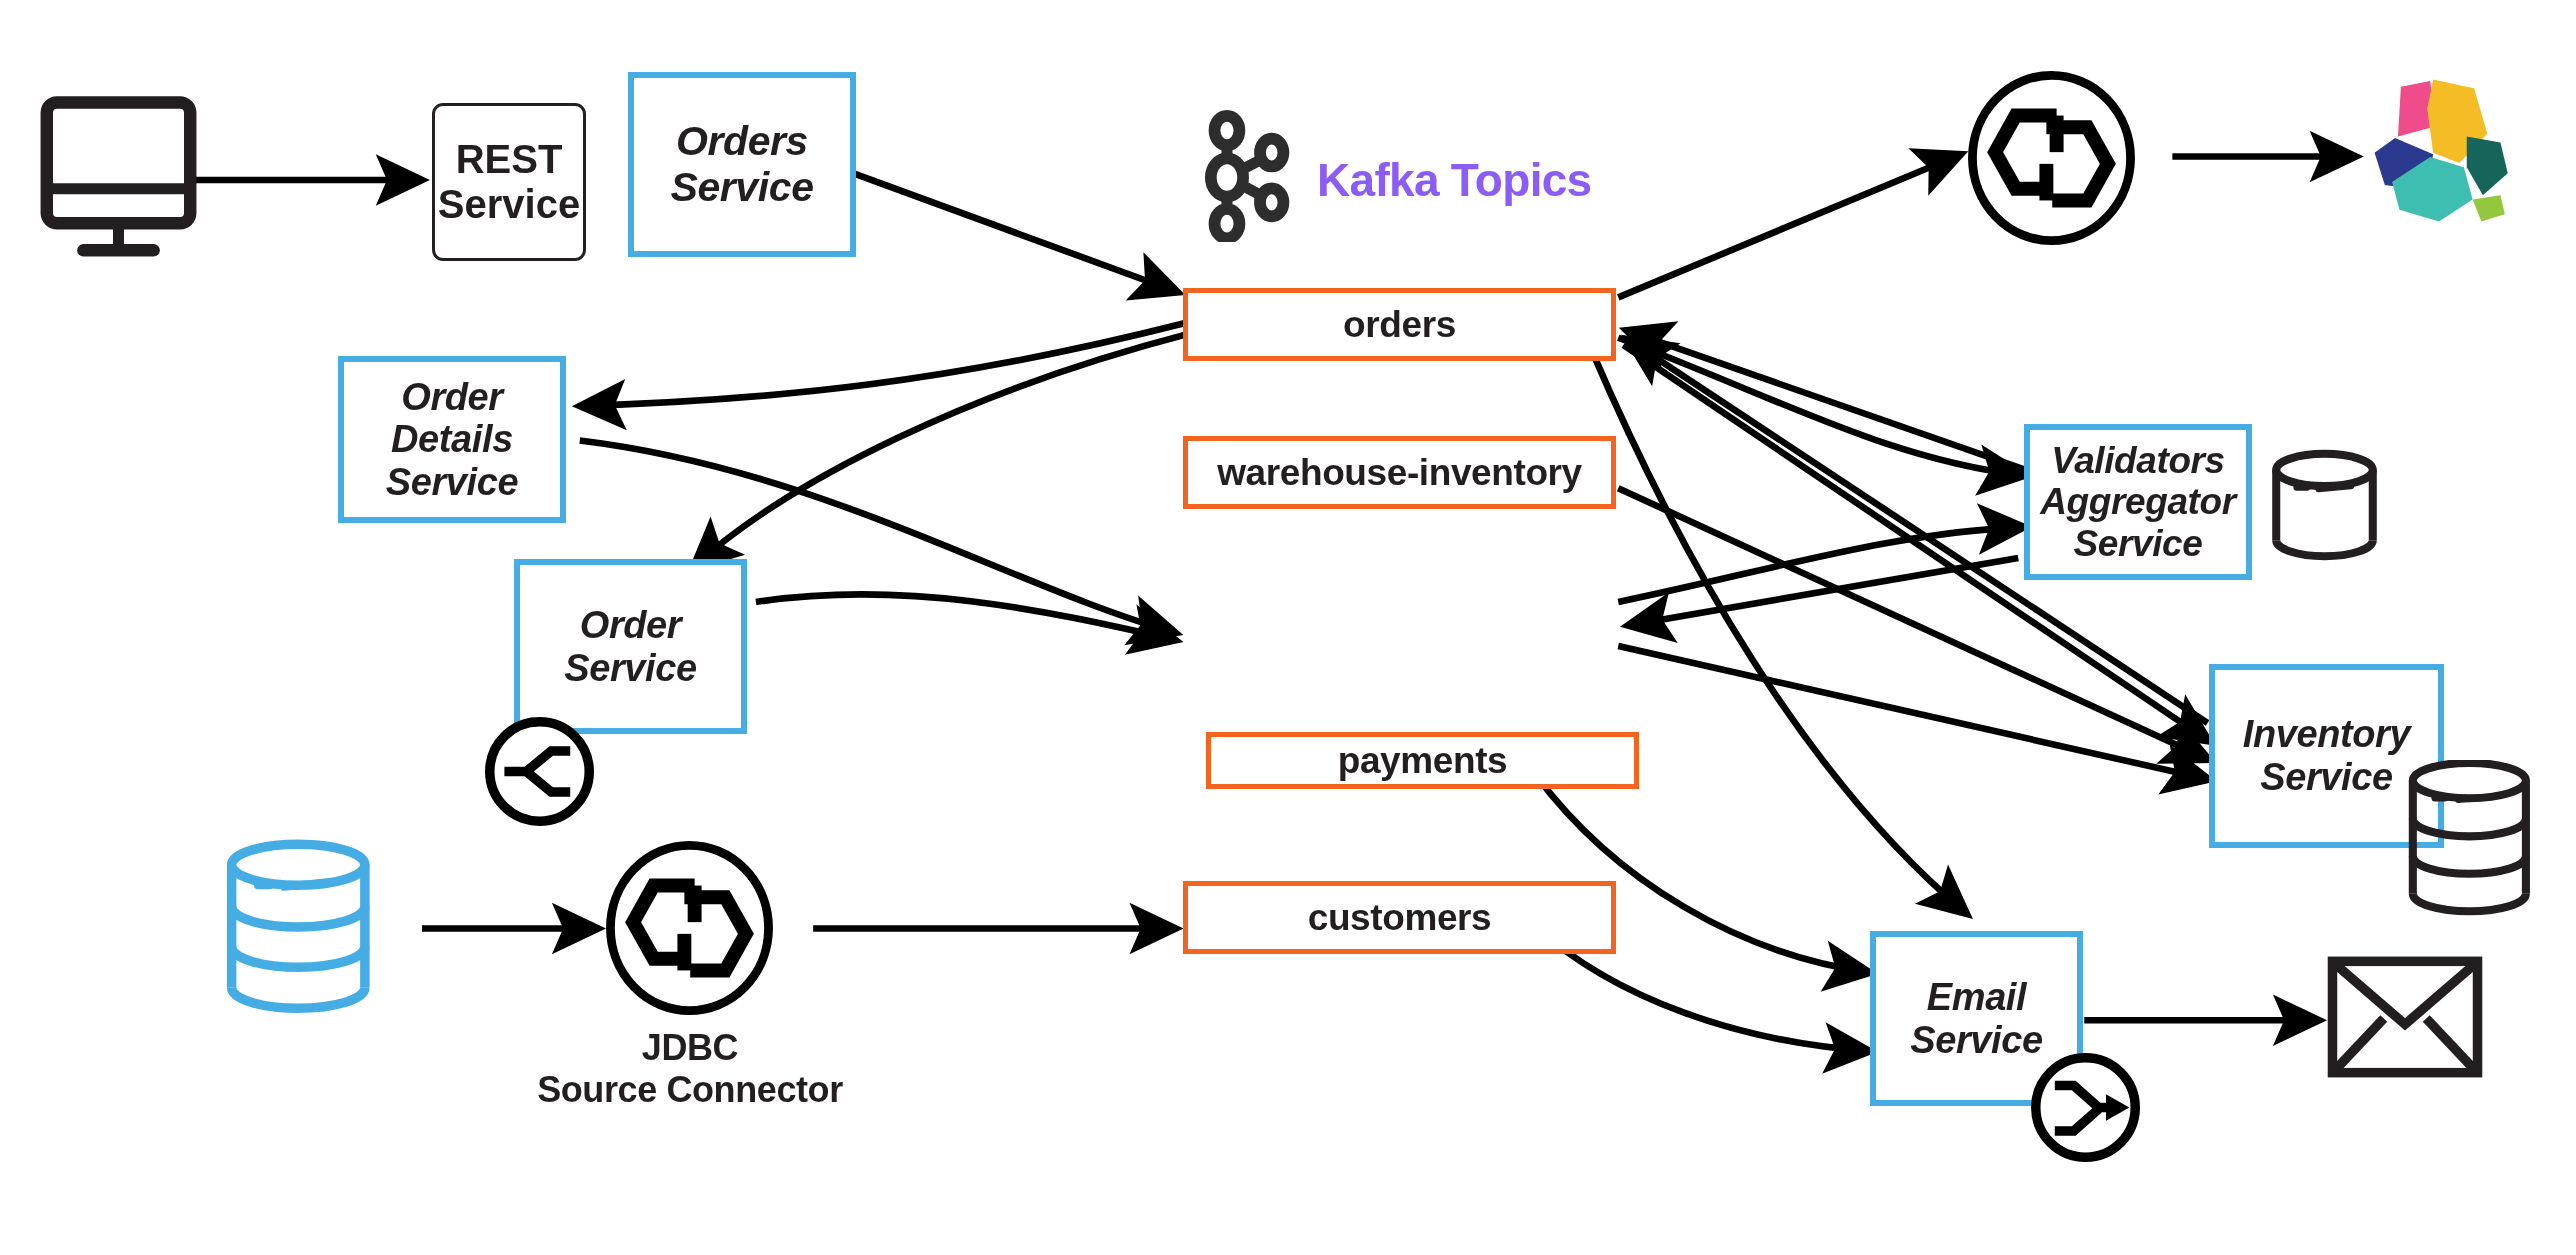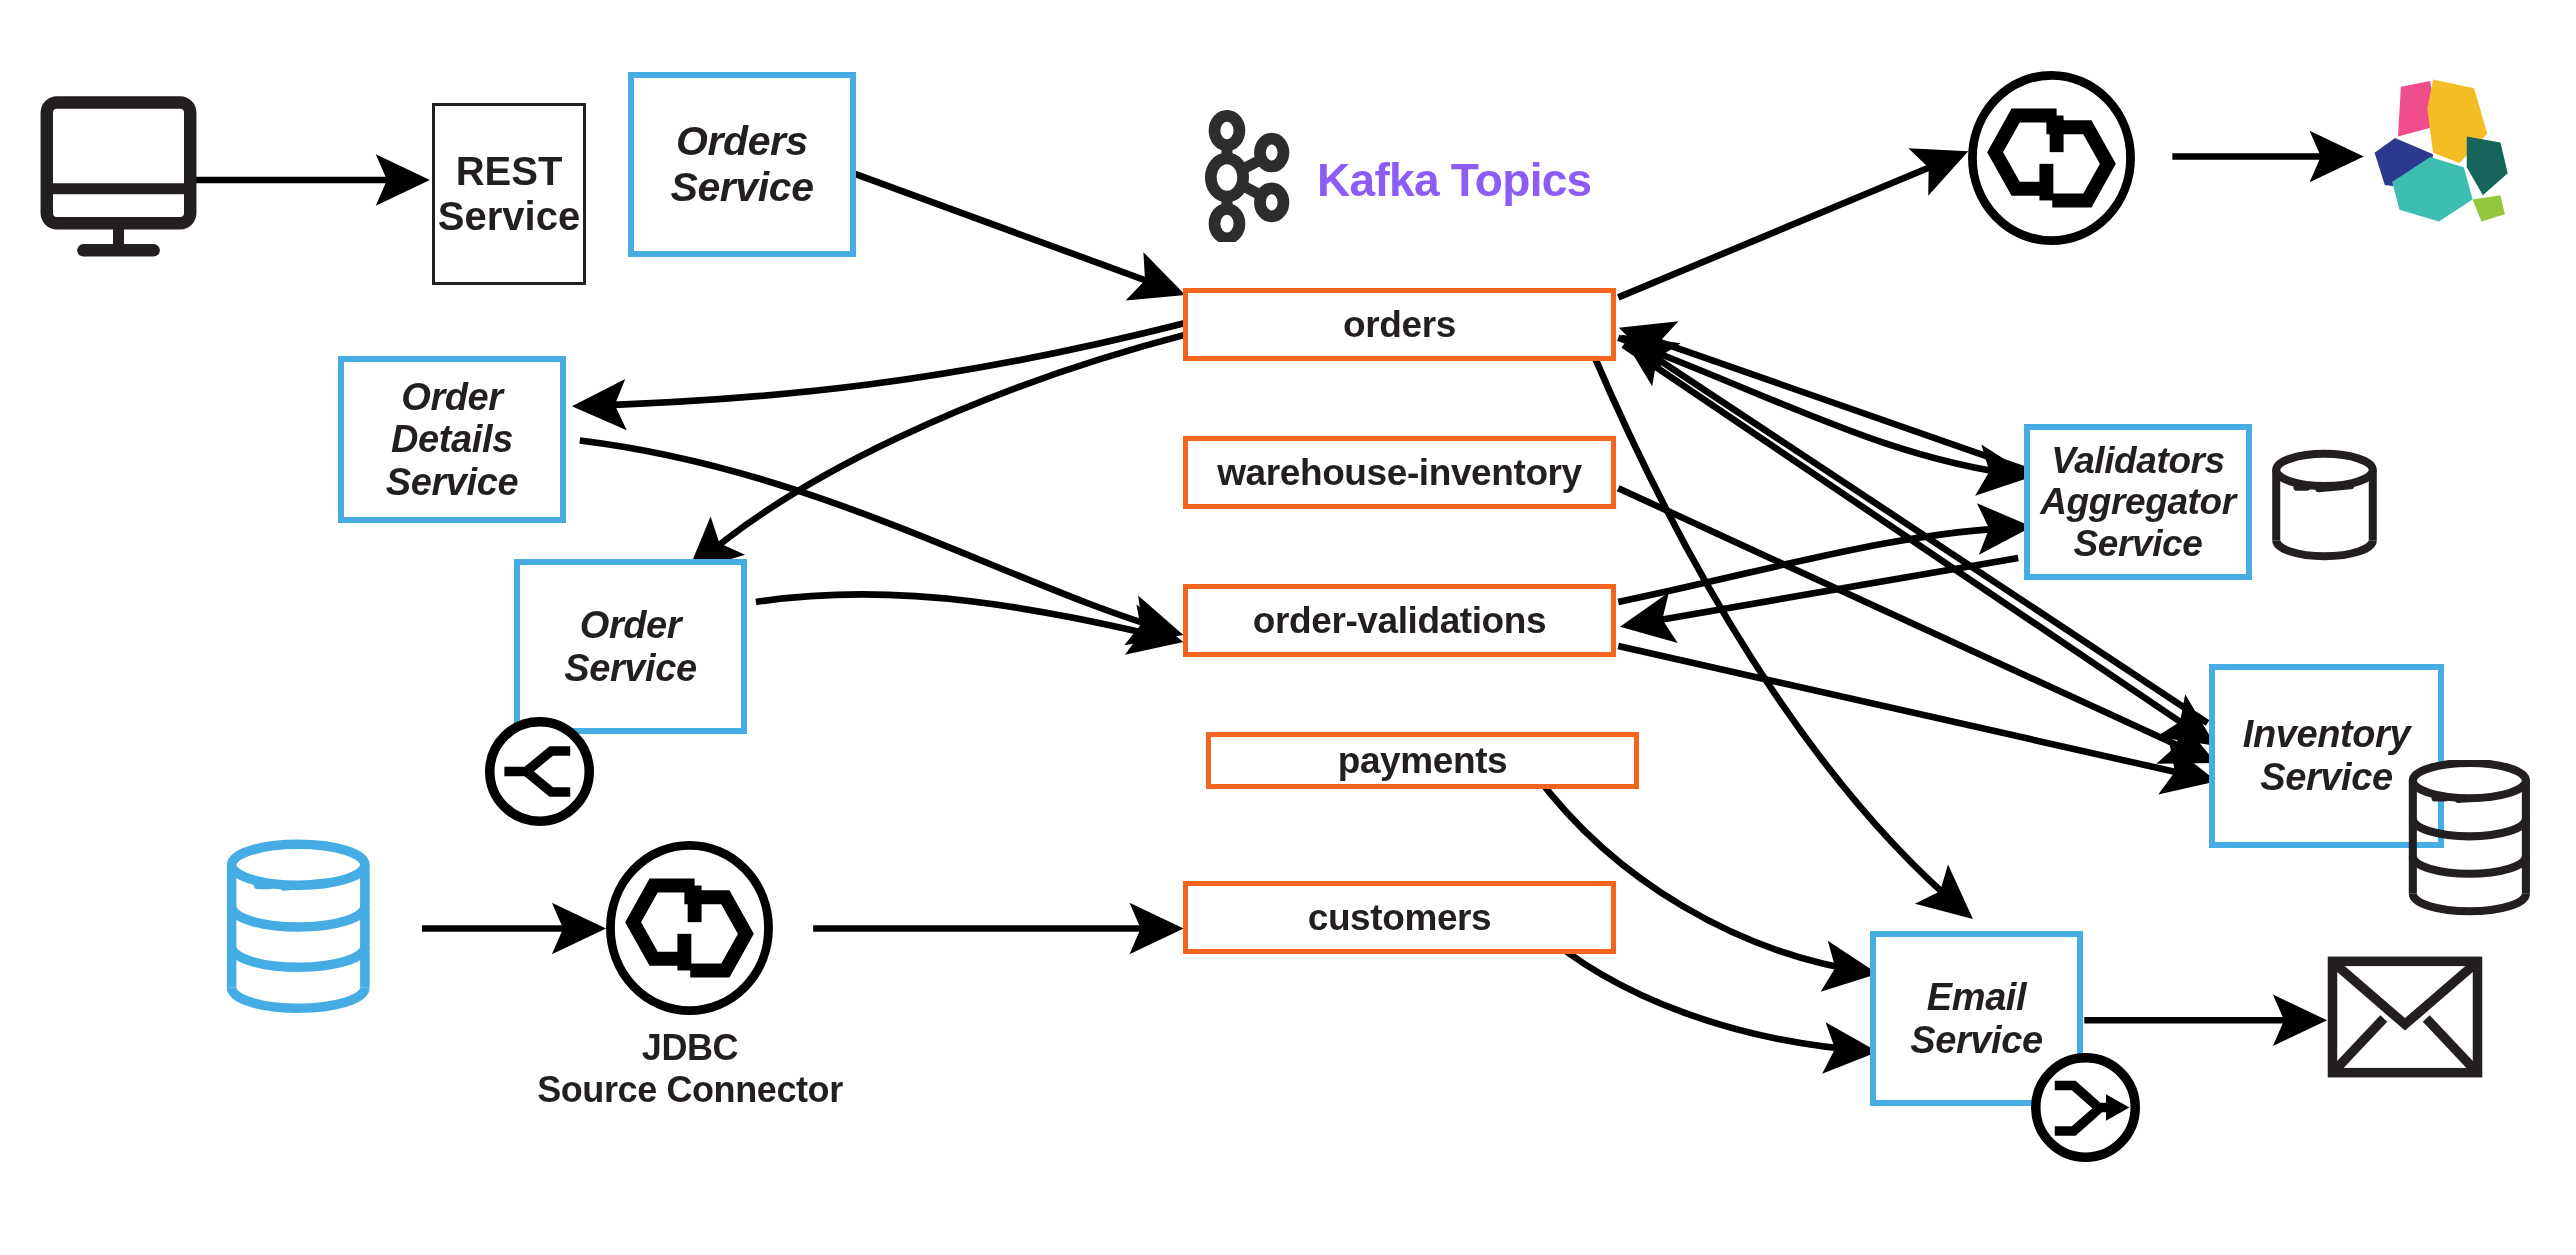--- a/index.html
+++ b/index.html
@@ -102,21 +102,21 @@
 
   <div class="icon-wrap" style="left:38px;top:95px;width:172px;height:165px;">
     <svg viewBox="0 0 235 225">
       <rect x="12" y="10" width="196" height="165" rx="14" ry="14" fill="#fff" stroke="#231f20" stroke-width="17"></rect>
       <line x1="20" y1="128" x2="200" y2="128" stroke="#231f20" stroke-width="15"></line>
       <line x1="110" y1="178" x2="110" y2="208" stroke="#231f20" stroke-width="15"></line>
       <line x1="62" y1="212" x2="158" y2="212" stroke="#231f20" stroke-width="17" stroke-linecap="round"></line>
     </svg>
   </div>
 
-  <div class="node rest-box" style="left:432px;top:103px;width:154px;height:182px;font-size:40px;">
+  <div class="node rest-box" style="left:432px;top:103px;width:154px;height:158px;font-size:40px;border-radius:11px;">
     <span style="white-space:pre-line;">REST
 Service</span>
   </div>
 
   <div class="node svc-box" style="left:628px;top:72px;width:228px;height:185px;font-size:41px;">
     <span style="white-space:pre-line;">Orders
 Service</span>
   </div>
 
   <div class="icon-wrap" style="left:1196px;top:110px;width:103px;height:132px;">
@@ -139,23 +139,20 @@
   <div class="kafka-title" style="left:1317px;top:153px;font-size:46px;">Kafka Topics</div>
 
   <div class="node topic-box" style="left:1183px;top:288px;width:433px;height:73px;font-size:37px;">
     <span>orders</span>
   </div>
 
   <div class="node topic-box" style="left:1183px;top:436px;width:433px;height:73px;font-size:37px;">
     <span>warehouse-inventory</span>
   </div>
 
-  <div class="node topic-box" style="left:1183px;top:584px;width:433px;height:73px;font-size:37px;">
-    <span>order-validations</span>
-  </div>
 
   <div class="node topic-box" style="left:1159px;top:732px;width:433px;height:57px;font-size:37px;margin-left:47px;">
     <span>payments</span>
   </div>
 
   <div class="node topic-box" style="left:1183px;top:881px;width:433px;height:73px;font-size:37px;">
     <span>customers</span>
   </div>
 
   <div class="node svc-box" style="left:338px;top:356px;width:228px;height:167px;font-size:38px;">

